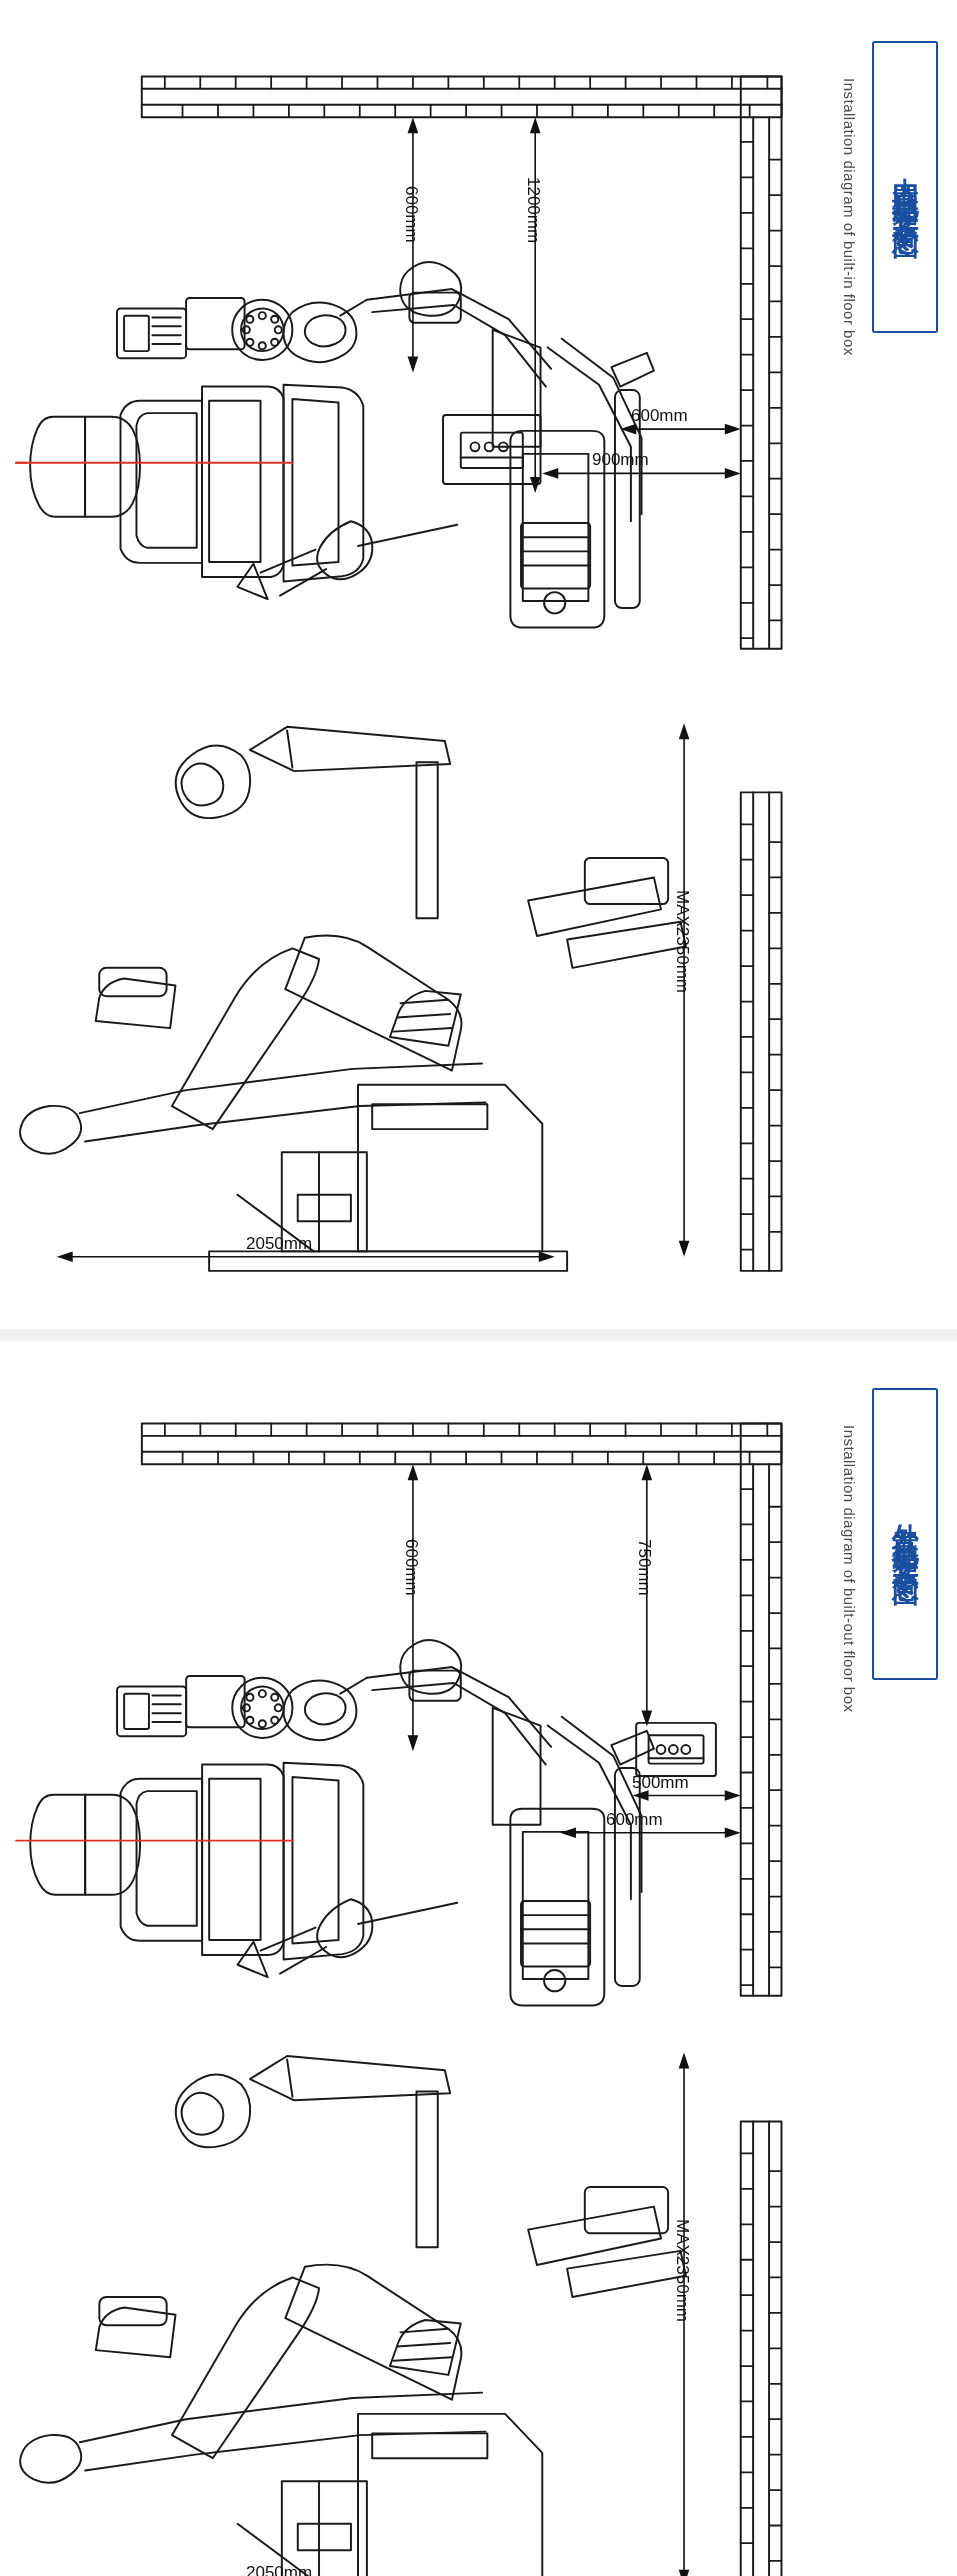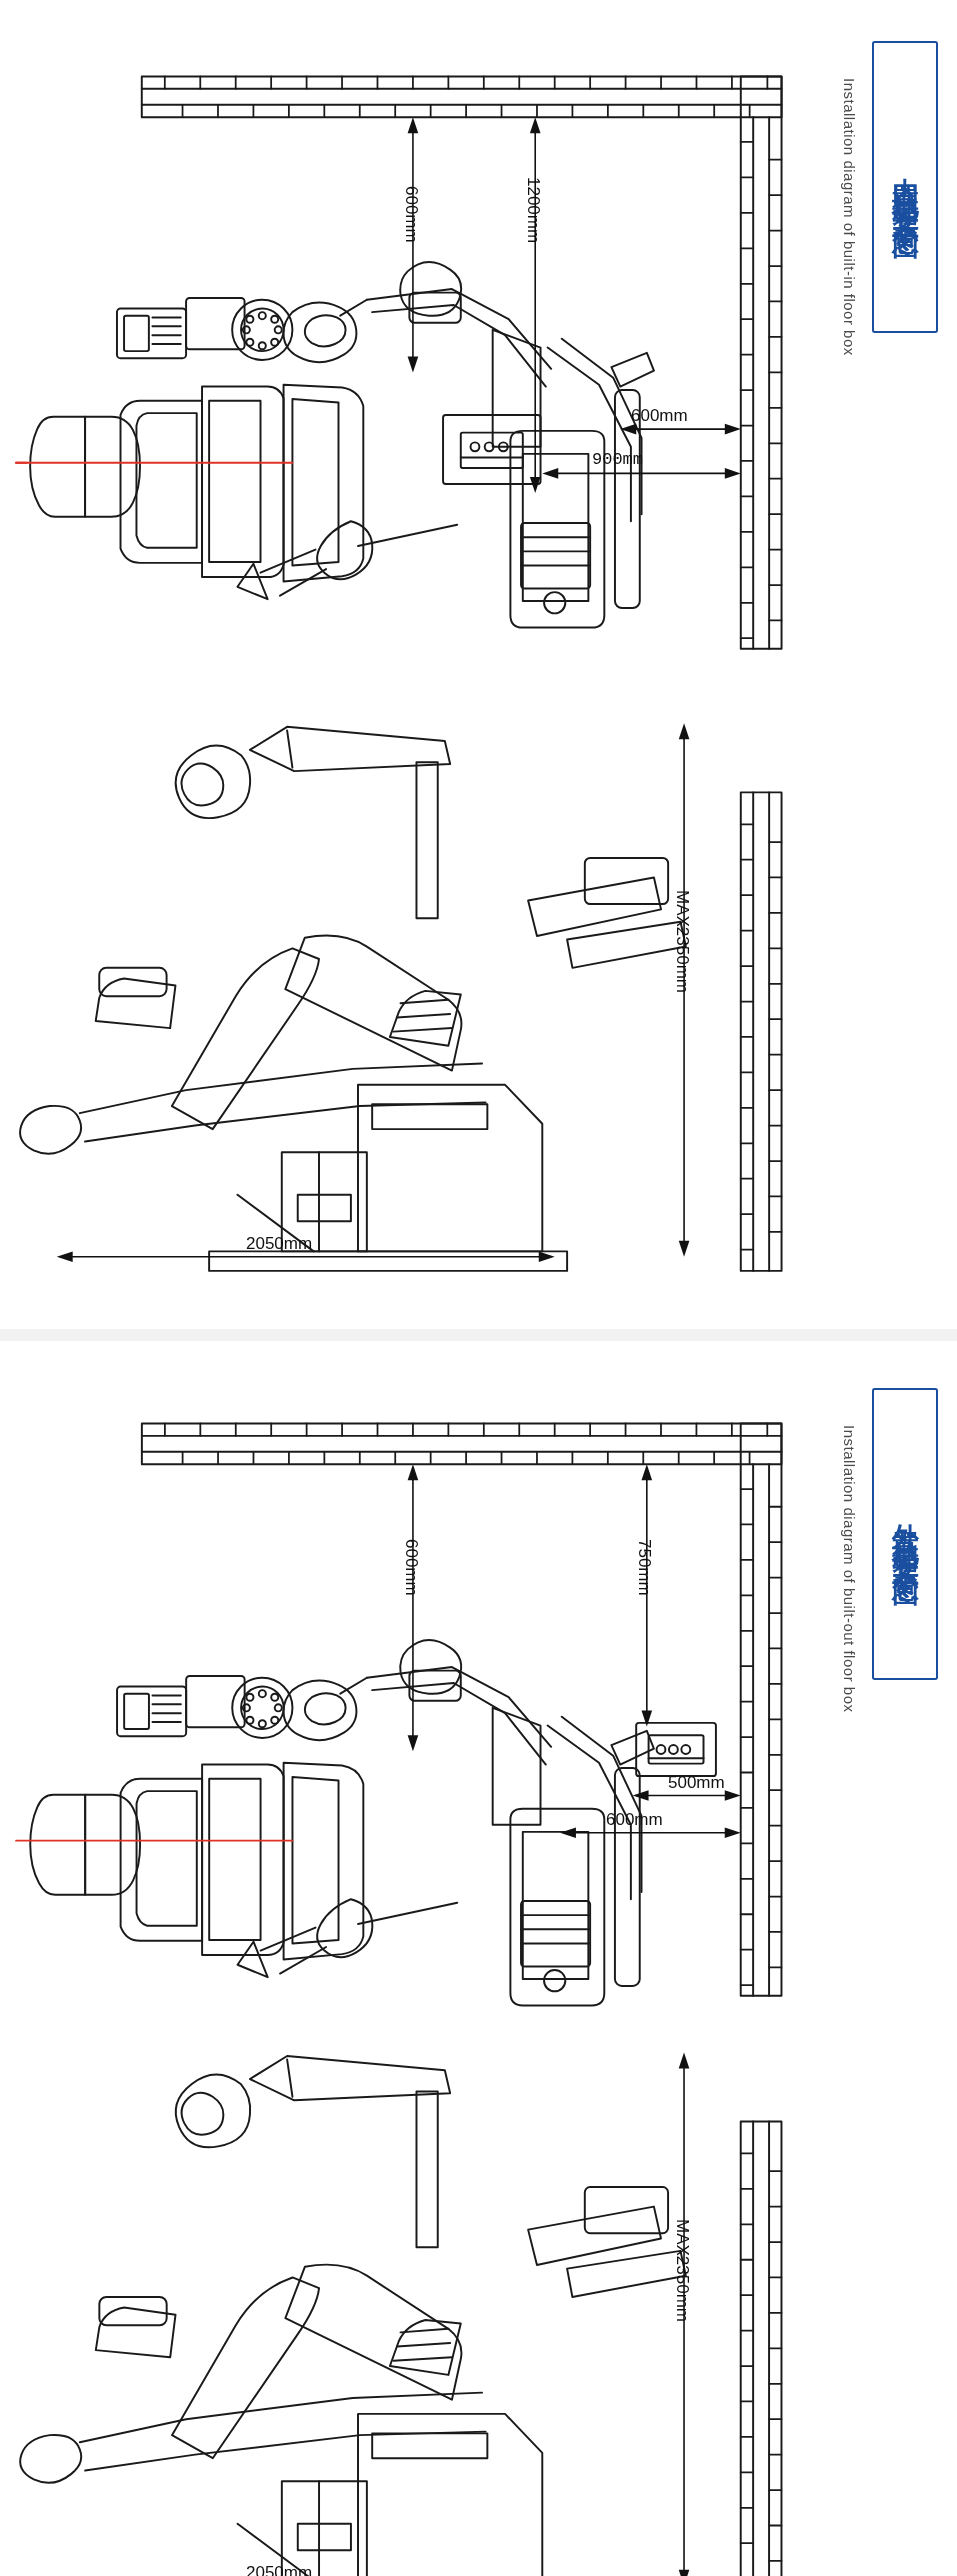--- a/index.html
+++ b/index.html
@@ -330,21 +330,21 @@
           <line x1="82" y1="1418" x2="608" y2="1418"></line>
           <path d="M64 1418 l18 -6 l0 12 z" fill="#111" stroke="none"></path>
           <path d="M626 1418 l-18 -6 l0 12 z" fill="#111" stroke="none"></path>
         </g>
       </g>
     </svg>
 
     <div class="lbl vert" style="left:401px;top:186px;">600mm</div>
     <div class="lbl vert" style="left:523px;top:177px;">1200mm</div>
     <div class="lbl" style="left:631px;top:406px;">600mm</div>
-    <div class="lbl" style="left:592px;top:450px;font-family:Liberation Mono, monospace;">900mm</div>
+    <div class="lbl" style="left:592px;top:450px;">900mm</div>
     <div class="lbl vert" style="left:672px;top:890px;">MAX2350mm</div>
     <div class="lbl" style="left:246px;top:1234px;">2050mm</div>
   </div>
 
   <div class="divider"></div>
 
   <div class="section" id="section-2">
 
     <div class="badge" style="top:23px;height:292px;">
       <span>外置地箱安装示意图</span>
@@ -583,20 +583,20 @@
 
           <line x1="82" y1="1378" x2="608" y2="1378"></line>
           <path d="M64 1378 l18 -6 l0 12 z" fill="#111" stroke="none"></path>
           <path d="M626 1378 l-18 -6 l0 12 z" fill="#111" stroke="none"></path>
         </g>
       </g>
     </svg>
 
     <div class="lbl vert" style="left:401px;top:174px;">600mm</div>
     <div class="lbl vert" style="left:634px;top:174px;">750mm</div>
-    <div class="lbl" style="left:668px;top:408px;">500mm</div>
+    <div class="lbl" style="left:632px;top:408px;">500mm</div>
     <div class="lbl" style="left:606px;top:445px;">600mm</div>
     <div class="lbl vert" style="left:672px;top:854px;">MAX2350mm</div>
     <div class="lbl" style="left:246px;top:1198px;">2050mm</div>
   </div>
 
 </div>
 
 
 </body></html>

